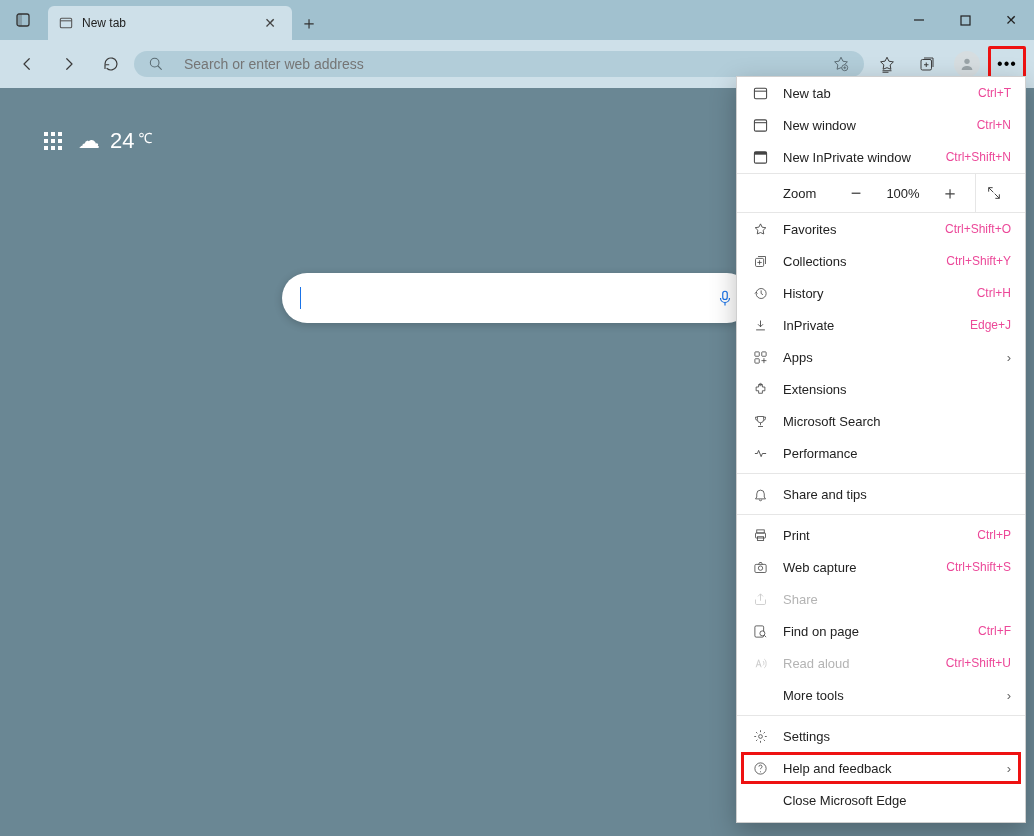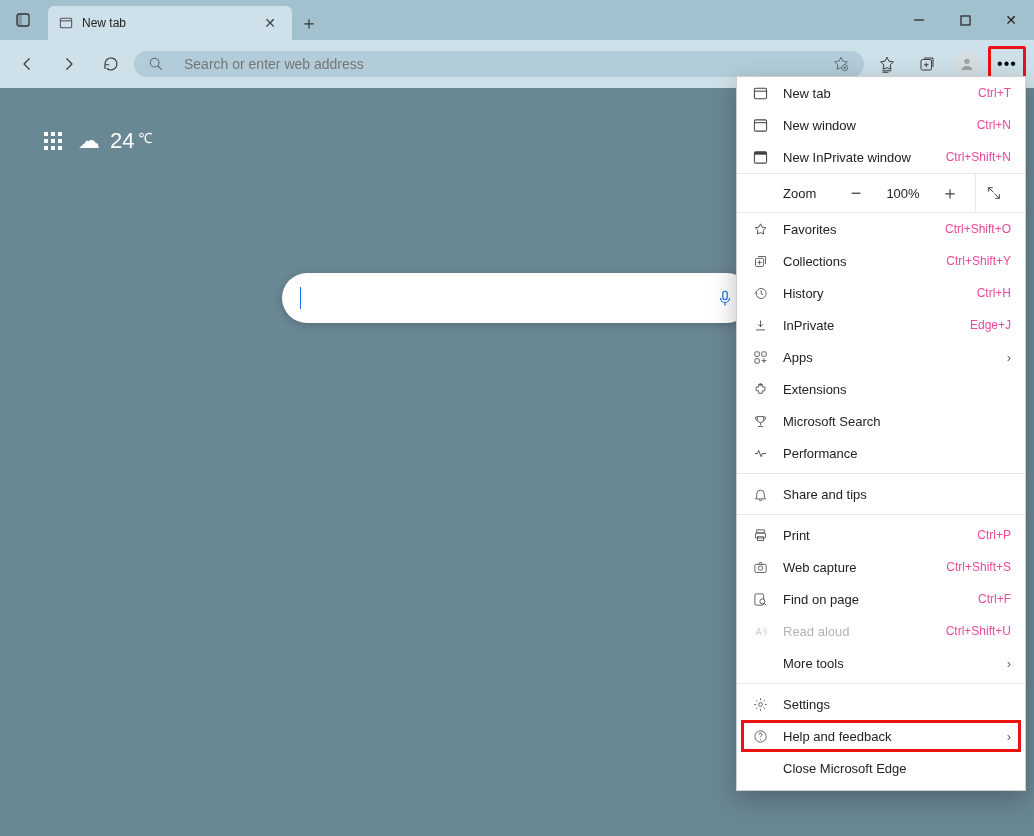--- a/index.html
+++ b/index.html
@@ -345,20 +345,29 @@
       <span class="ico">
         <svg width="15" height="15" viewBox="0 0 24 24">
           <rect x="3" y="7" width="18" height="13" rx="2" fill="none" stroke="#444" stroke-width="1.3"></rect>
           <circle cx="12" cy="13" r="3.5" fill="none" stroke="#444" stroke-width="1.3"></circle>
           <path d="M9 7l1.5-3h3L15 7" fill="none" stroke="#444" stroke-width="1.3"></path>
         </svg>
       </span>
       <span class="lbl">Web capture</span>
       <span class="shortcut">Ctrl+Shift+S</span>
     </div>
+  <div class="row disabled">
+      <span class="ico">
+        <svg width="15" height="15" viewBox="0 0 24 24">
+          <path d="M4 12v6a2 2 0 0 0 2 2h12a2 2 0 0 0 2-2v-6" fill="none" stroke="#c5c5c5" stroke-width="1.3"></path>
+          <path d="M12 3v11M8 7l4-4 4 4" fill="none" stroke="#c5c5c5" stroke-width="1.3"></path>
+        </svg>
+      </span>
+      <span class="lbl">Share</span>
+    </div>
   <div class="row">
       <span class="ico">
         <svg width="15" height="15" viewBox="0 0 24 24">
           <rect x="3" y="3" width="14" height="18" rx="2" fill="none" stroke="#444" stroke-width="1.3"></rect>
           <circle cx="15" cy="15" r="4" fill="#fff" stroke="#444" stroke-width="1.3"></circle>
           <line x1="18" y1="18" x2="21" y2="21" stroke="#444" stroke-width="1.3"></line>
         </svg>
       </span>
       <span class="lbl">Find on page</span>
       <span class="shortcut">Ctrl+F</span>

